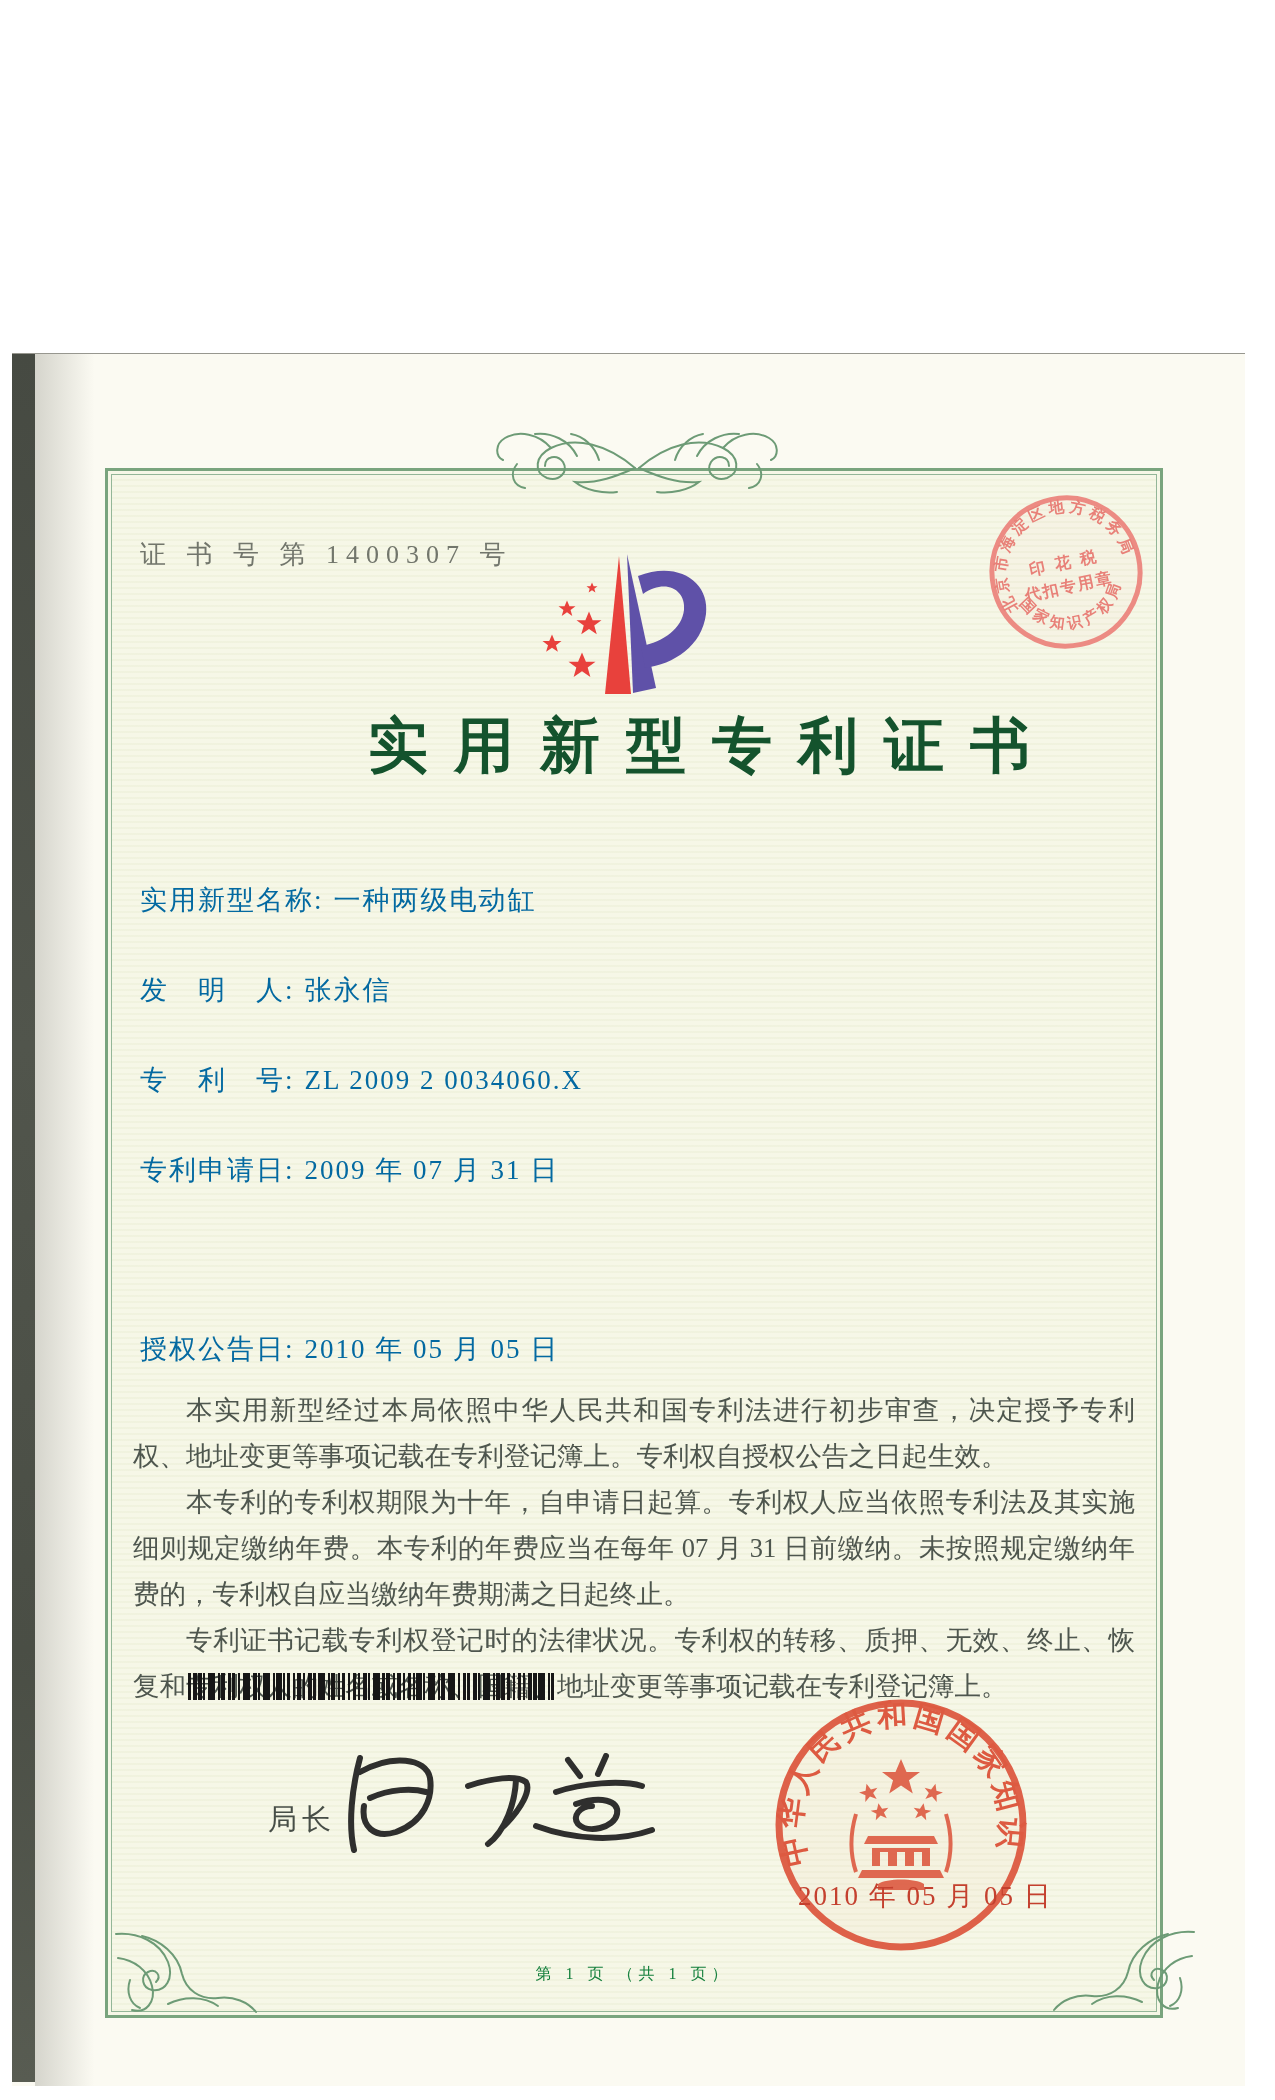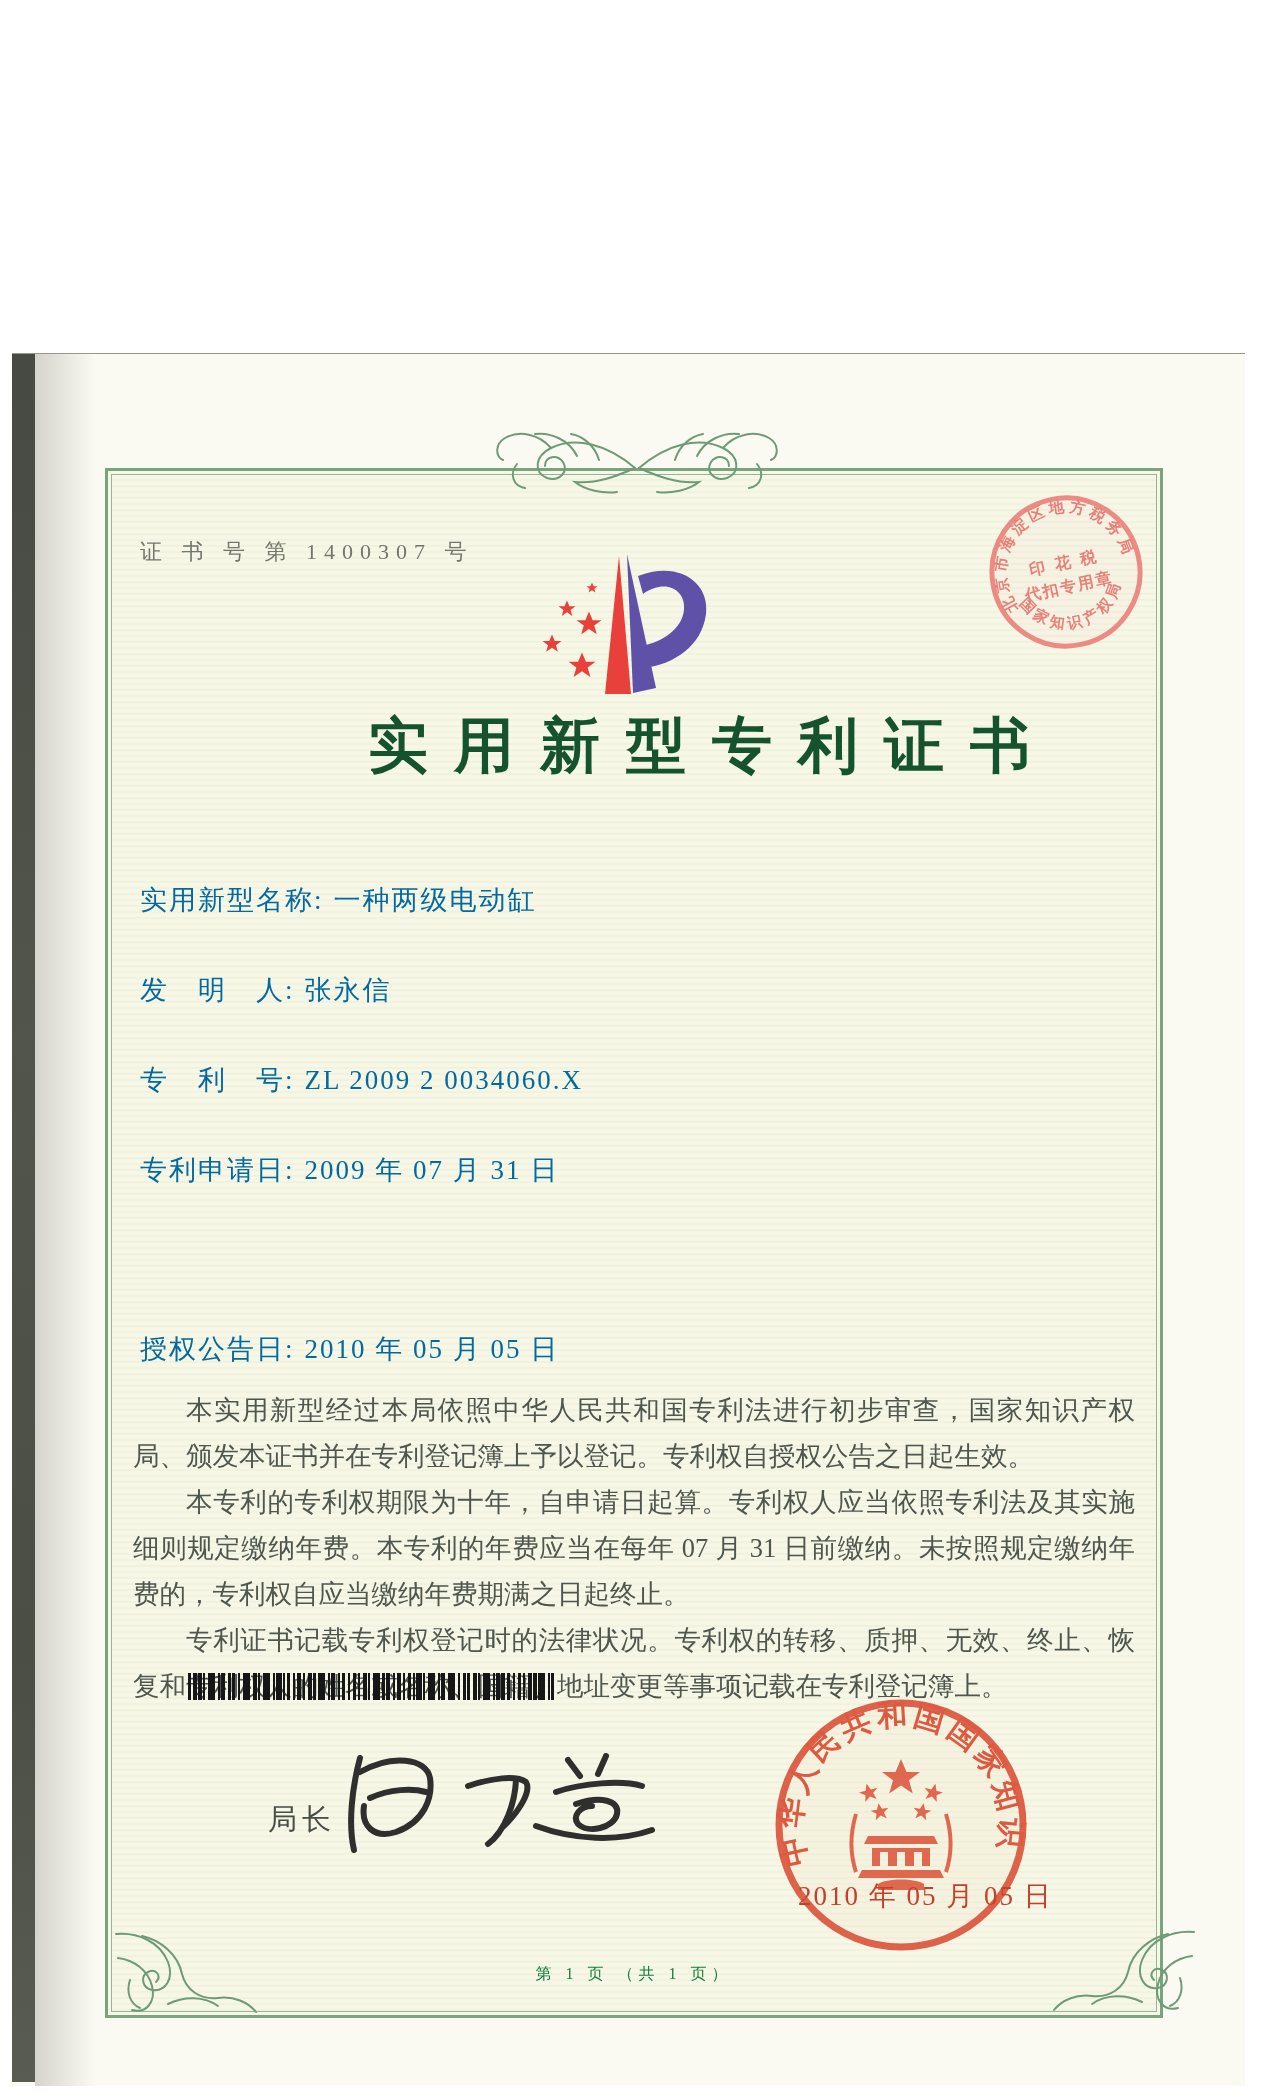--- a/index.html
+++ b/index.html
@@ -31,21 +31,21 @@
     box-sizing:border-box;
   }
   .frame-inner{
     position:absolute;left:3px;top:3px;right:3px;bottom:3px;
     border:1px solid #93b698;
     background:repeating-linear-gradient(0deg,rgba(215,222,183,0.18) 0 2px,rgba(255,255,255,0) 2px 6px);
   }
   .ornament{color:#6d9b76;}
   .cert-no{
     position:absolute;left:128px;top:183px;
-    font-size:22px;letter-spacing:7px;color:#72766c;white-space:nowrap;
+    font-size:26px;letter-spacing:7px;color:#72766c;white-space:nowrap;
   }
   .doc-title{
     position:absolute;left:93px;top:352px;width:1202px;
     text-align:center;font-size:60px;font-weight:600;color:#14532d;
     letter-spacing:26px;padding-left:12px;box-sizing:border-box;white-space:nowrap;
   }
   .field-row{
     position:absolute;left:128px;white-space:nowrap;
     font-size:27px;color:#0369a1;letter-spacing:2px;
   }
@@ -166,21 +166,21 @@
     <span class="lbl">专　利　号:</span><span>ZL 2009 2 0034060.X</span>
   </div>
   <div class="field-row" style="top:798px;">
     <span class="lbl">专利申请日:</span><span>2009 年 07 月 31 日</span>
   </div>
   <div class="field-row" style="top:977px;">
     <span class="lbl">授权公告日:</span><span>2010 年 05 月 05 日</span>
   </div>
 
   <div class="paras">
-    <p>本实用新型经过本局依照中华人民共和国专利法进行初步审查，国家知识产权局、颁发本证书并在专利登记簿上予以登记。专利权自授权公告之日起生效。</p>
+    <p>本实用新型经过本局依照中华人民共和国专利法进行初步审查，决定授予专利权、地址变更等事项记载在专利登记簿上。专利权自授权公告之日起生效。</p>
     <p>本专利的专利权期限为十年，自申请日起算。专利权人应当依照专利法及其实施细则规定缴纳年费。本专利的年费应当在每年 07 月 31 日前缴纳。未按照规定缴纳年费的，专利权自应当缴纳年费期满之日起终止。</p>
     <p>专利证书记载专利权登记时的法律状况。专利权的转移、质押、无效、终止、恢复和专利权人的姓名或名称、国籍、地址变更等事项记载在专利登记簿上。</p>
   </div>
 
   <div class="barcode"></div>
 
   <div class="commissioner">局长</div>
   <span class="hidden-data">田力普</span>
   <svg class="signature-svg" viewBox="0 0 330 140">
     <g fill="none" stroke="#1f1f1f" stroke-width="6" stroke-linecap="round" stroke-linejoin="round" opacity="0.92">

